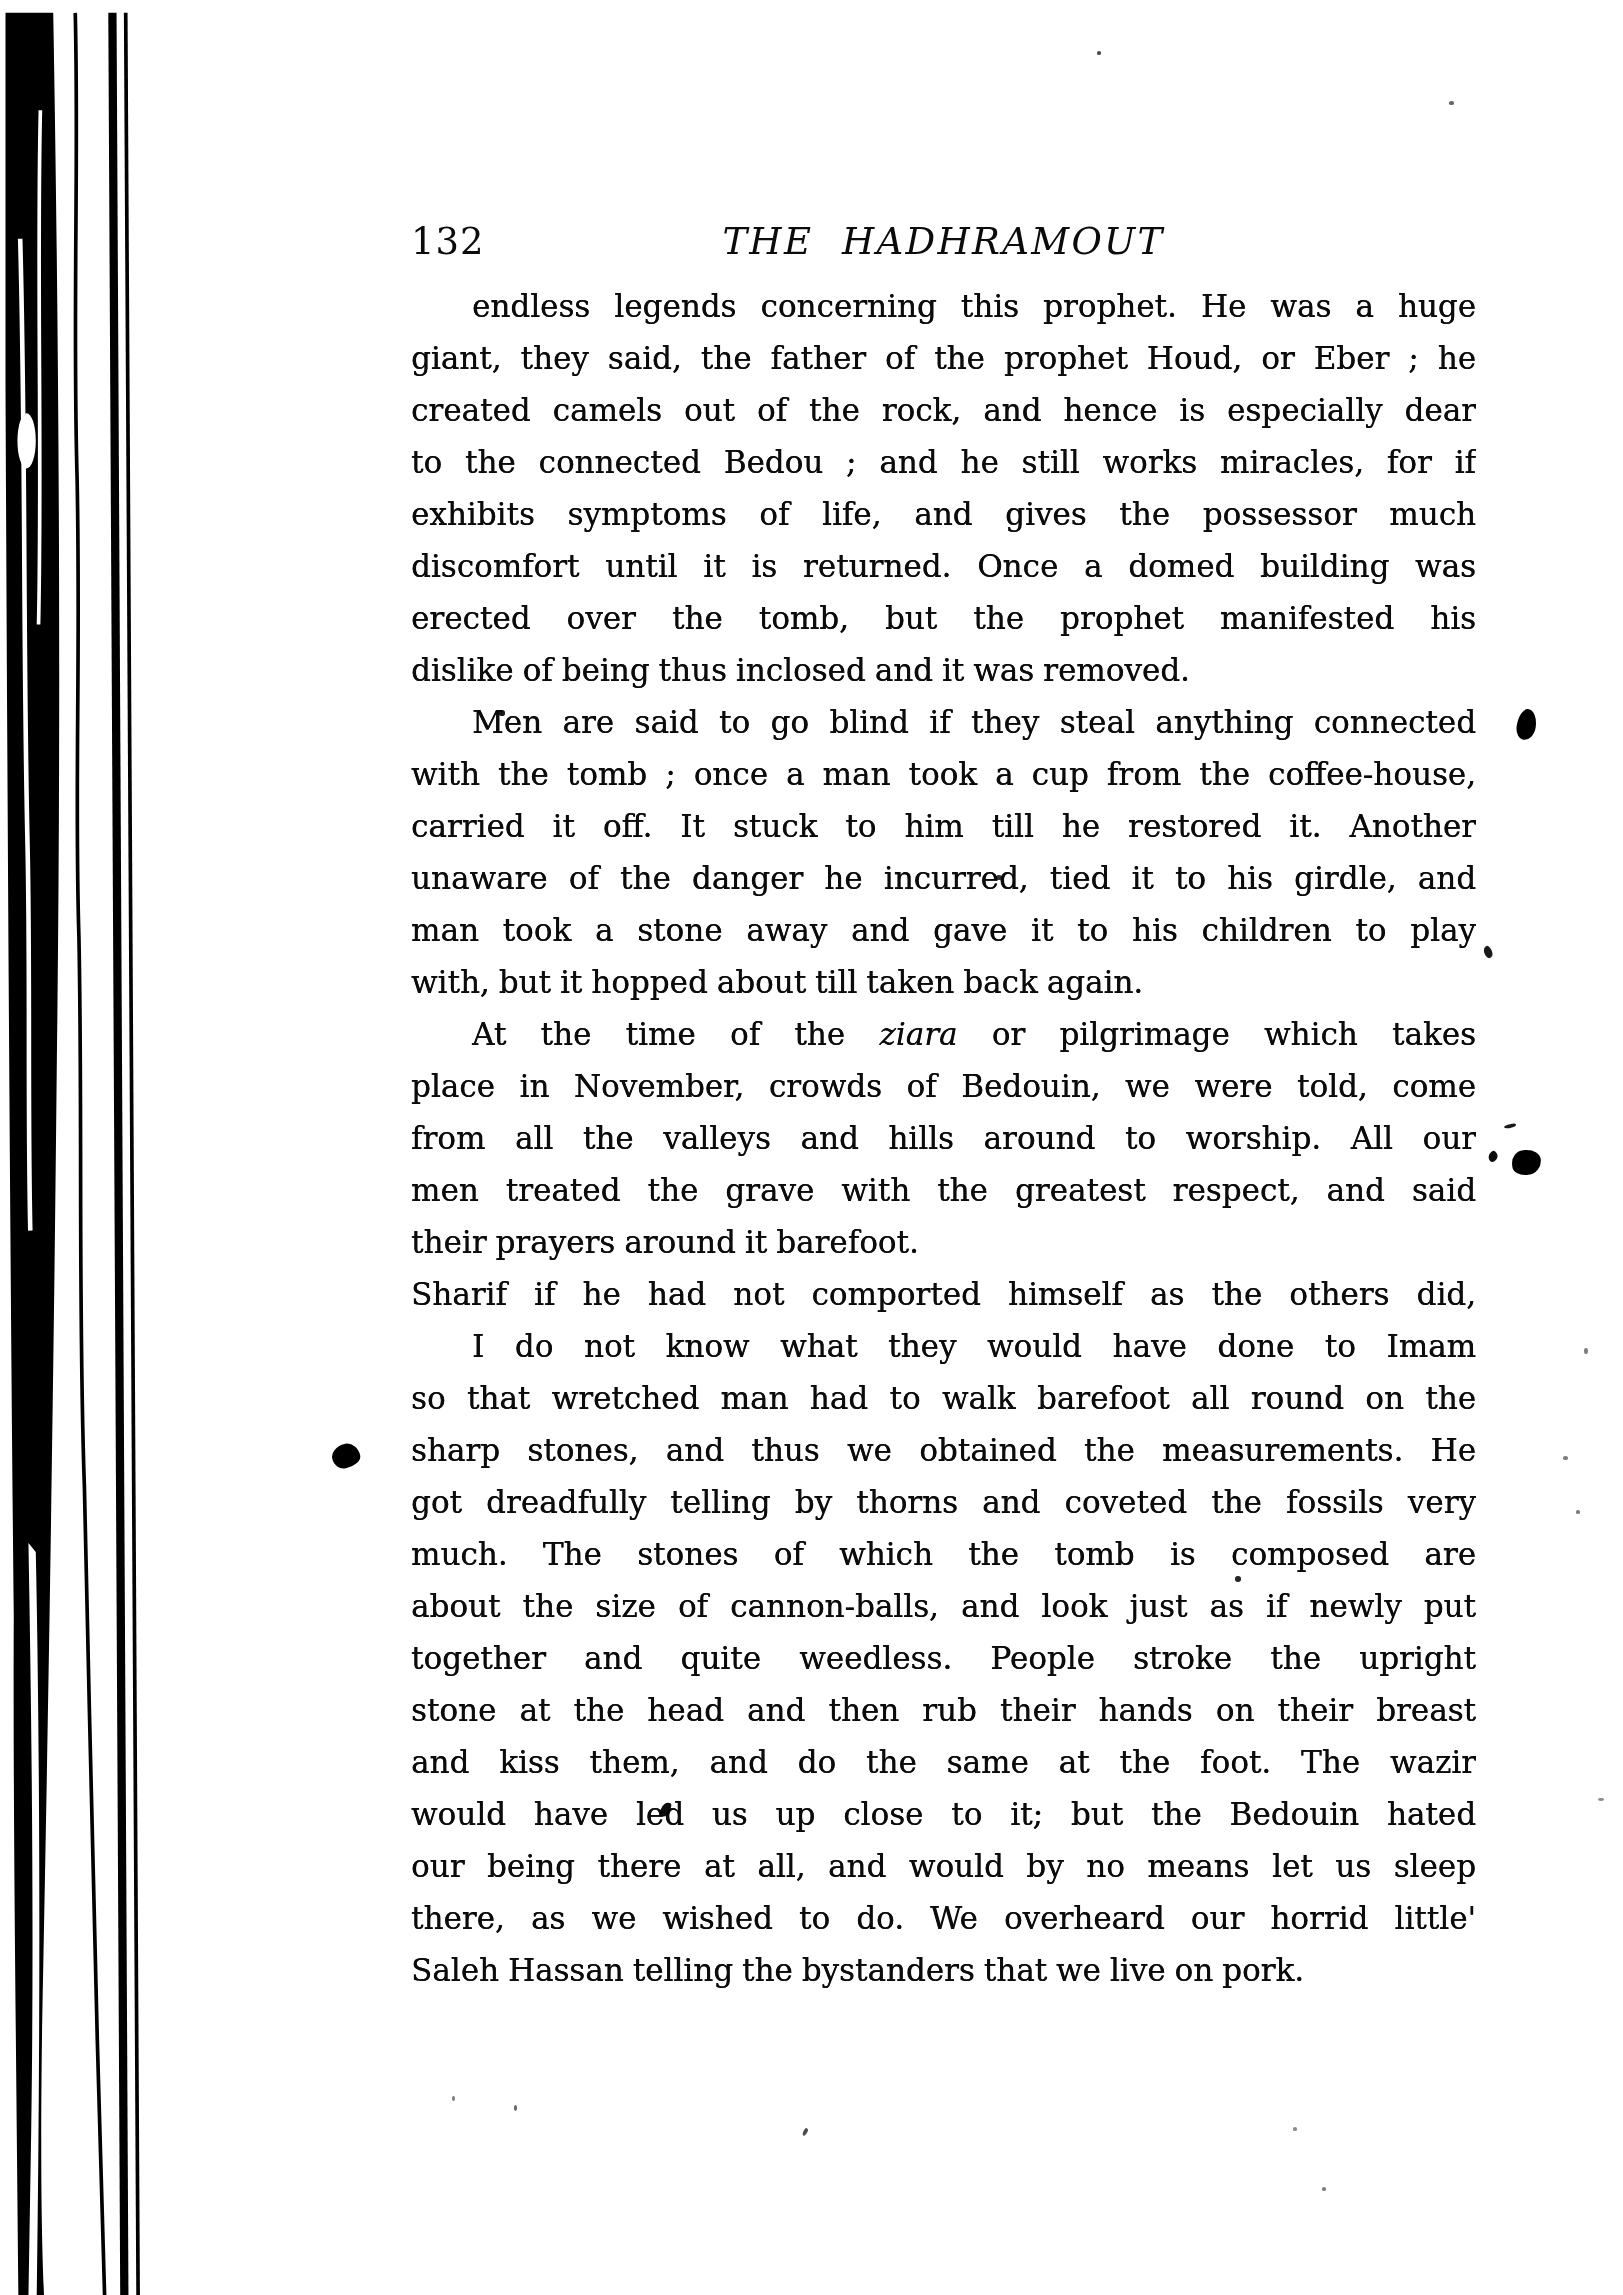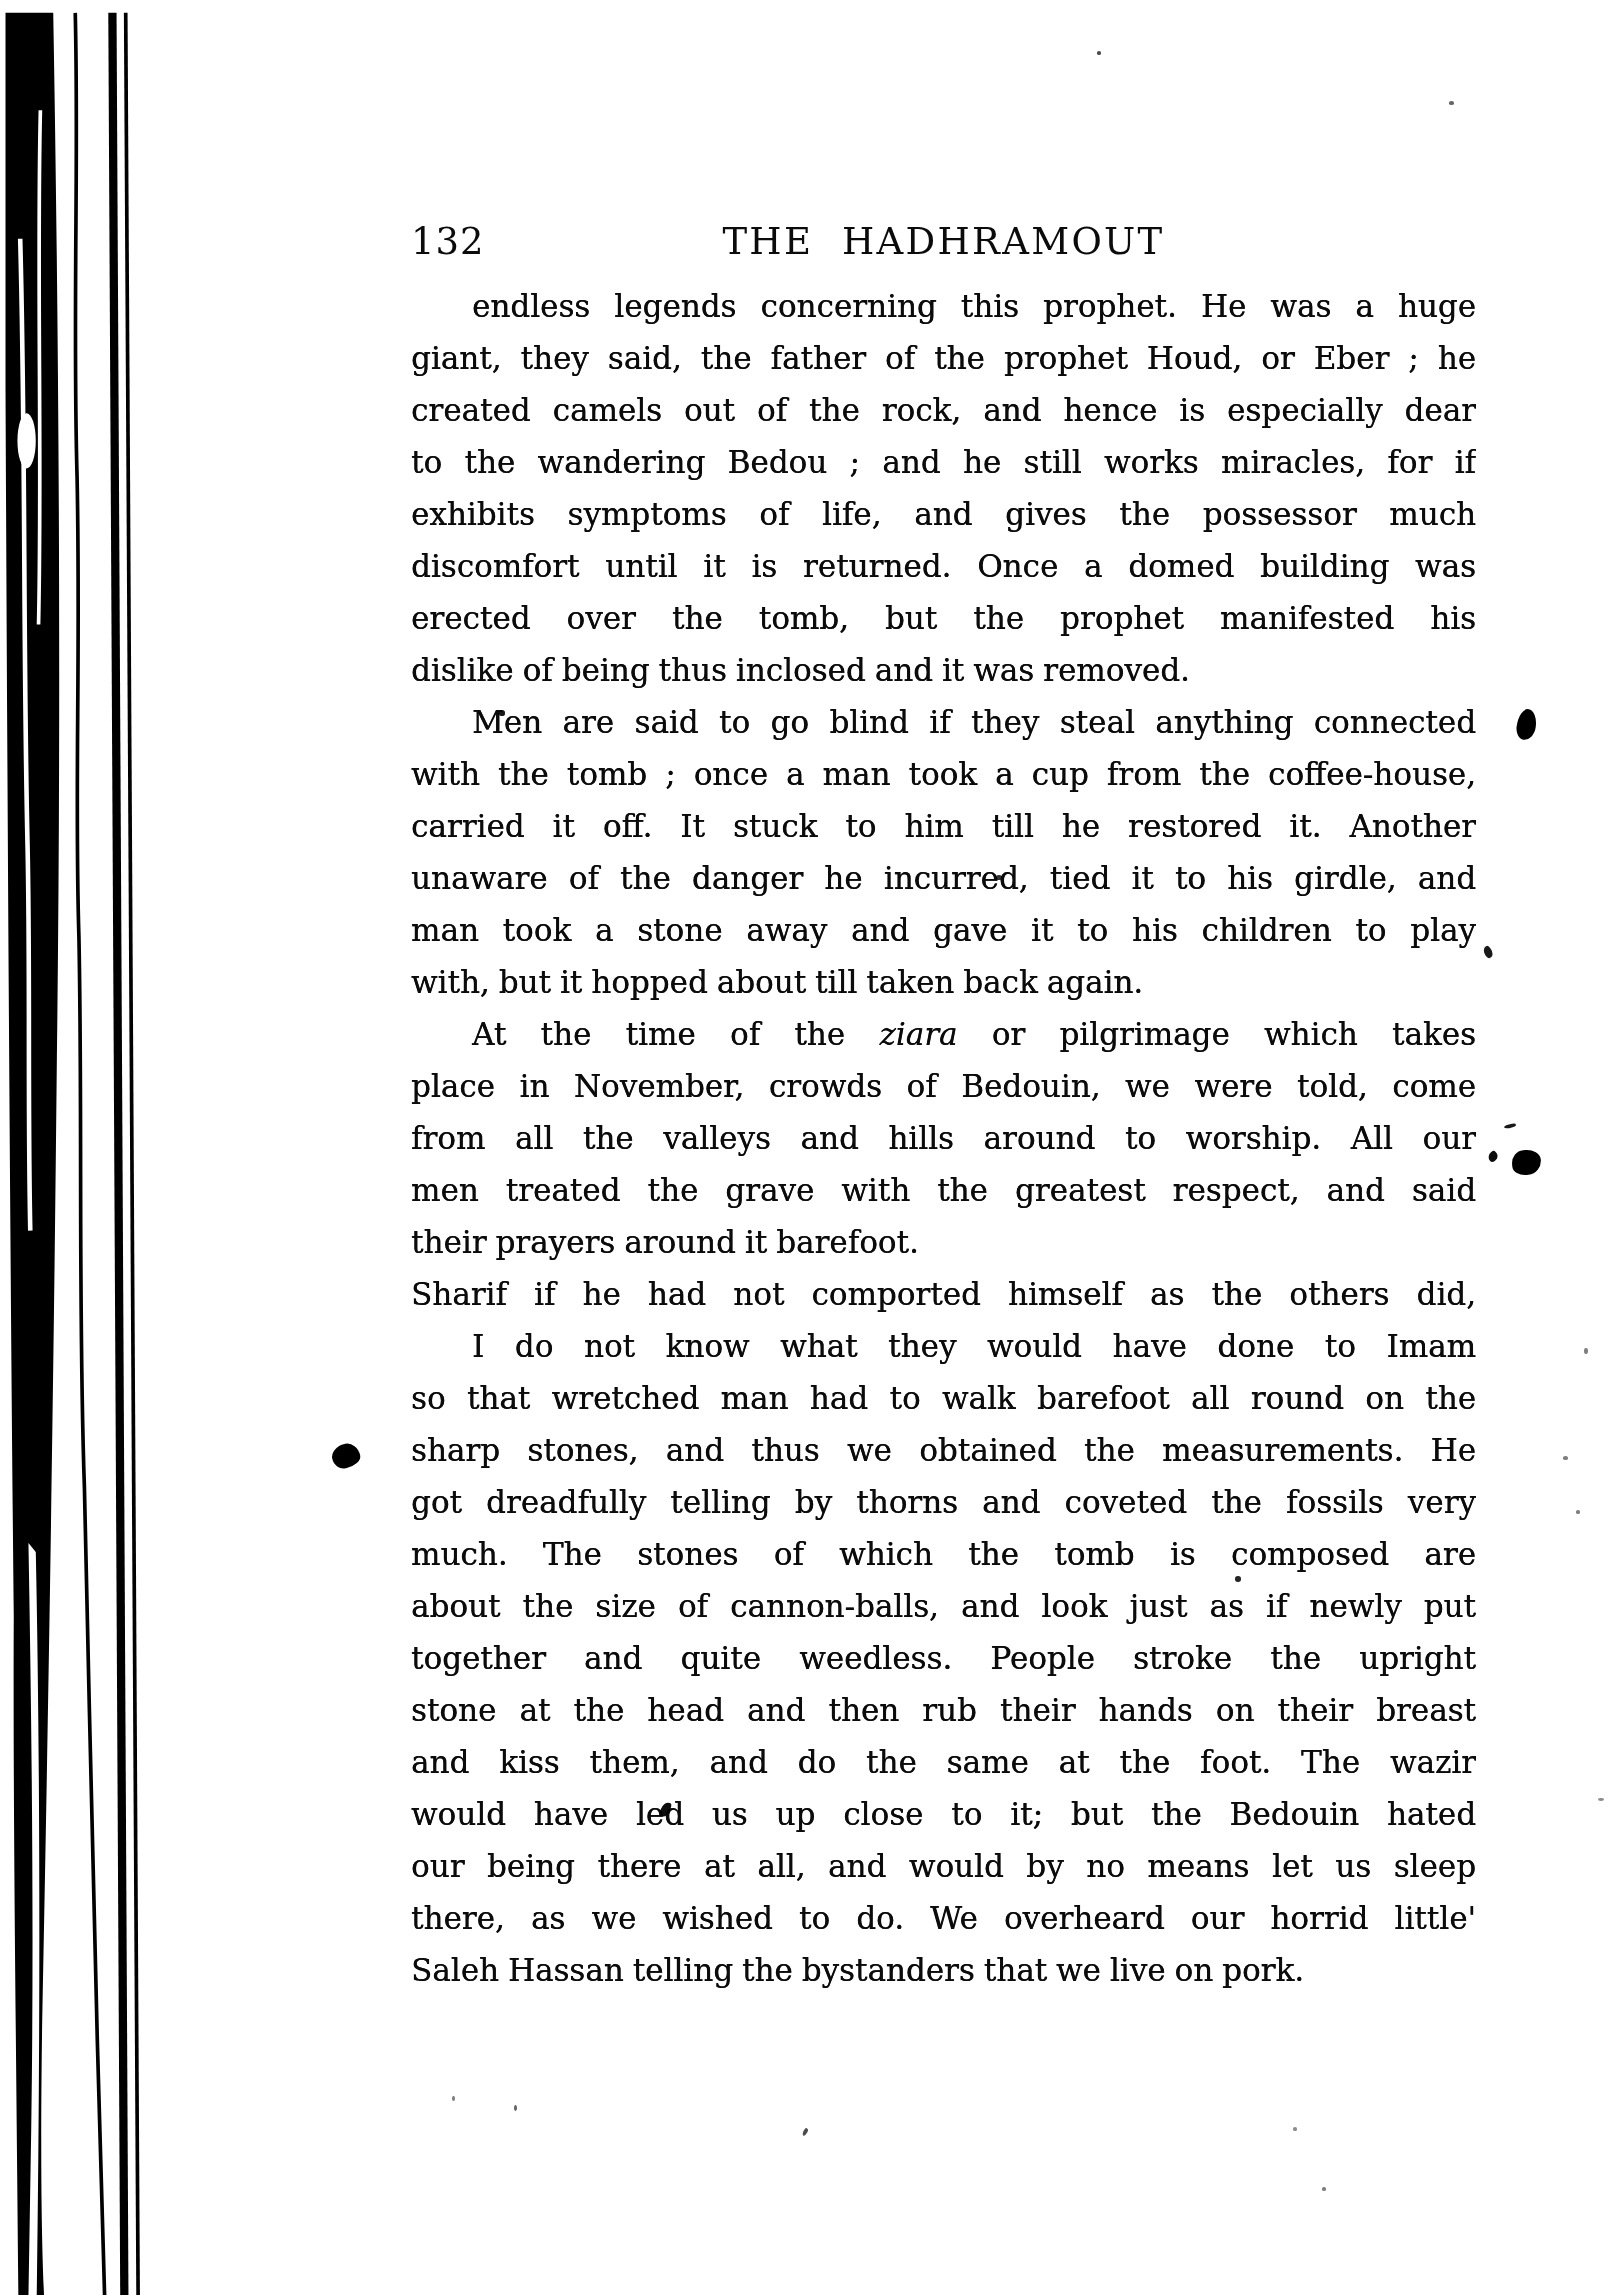--- a/index.html
+++ b/index.html
@@ -17,20 +17,21 @@
     font-size:37px;
   }
   .page-number{
     position:absolute;left:0;top:0;
     letter-spacing:0.9px;
   }
   .running-title{
     text-align:center;
     letter-spacing:2.3px;
     word-spacing:14.7px;
+    font-style:italic;
   }
   .page-body{
     position:absolute;left:411px;top:280px;width:1065px;
     font-size:31px;
     line-height:52px;
     word-spacing:-0.9px;
     text-shadow:0.3px 0.3px 0 #141414;
   }
   .para{margin:0;}
   .line{
@@ -80,21 +81,21 @@
 <div class="page-header">
   <span class="page-number">132</span>
   <div class="running-title">THE HADHRAMOUT</div>
 </div>
 
 <div class="page-body">
     <div class="para">
       <div class="line first">endless legends concerning this prophet. He was a huge</div>
       <div class="line">giant, they said, the father of the prophet Houd, or Eber ; he</div>
       <div class="line">created camels out of the rock, and hence is especially dear</div>
-      <div class="line">to the wandering Bedou ; and he still works miracles, for if</div>
+      <div class="line">to the connected Bedou ; and he still works miracles, for if</div>
       <div class="line">exhibits symptoms of life, and gives the possessor much</div>
       <div class="line">discomfort until it is returned. Once a domed building was</div>
       <div class="line">erected over the tomb, but the prophet manifested his</div>
       <div class="line last">dislike of being thus inclosed and it was removed.</div>
     </div>
     <div class="para">
       <div class="line first">Men are said to go blind if they steal anything connected</div>
       <div class="line">with the tomb ; once a man took a cup from the coffee-house,</div>
       <div class="line">carried it off. It stuck to him till he restored it. Another</div>
       <div class="line">unaware of the danger he incurred, tied it to his girdle, and</div>

